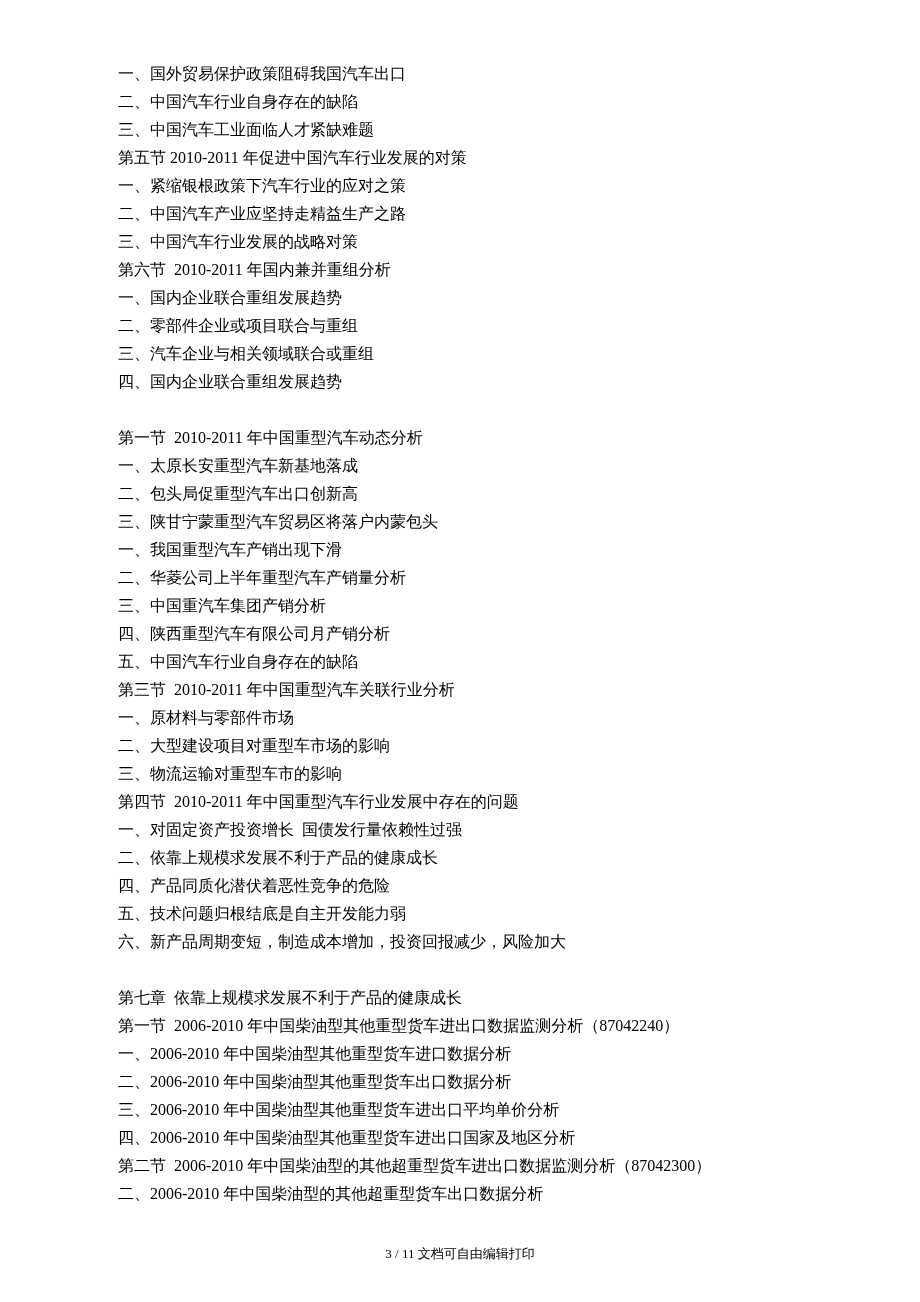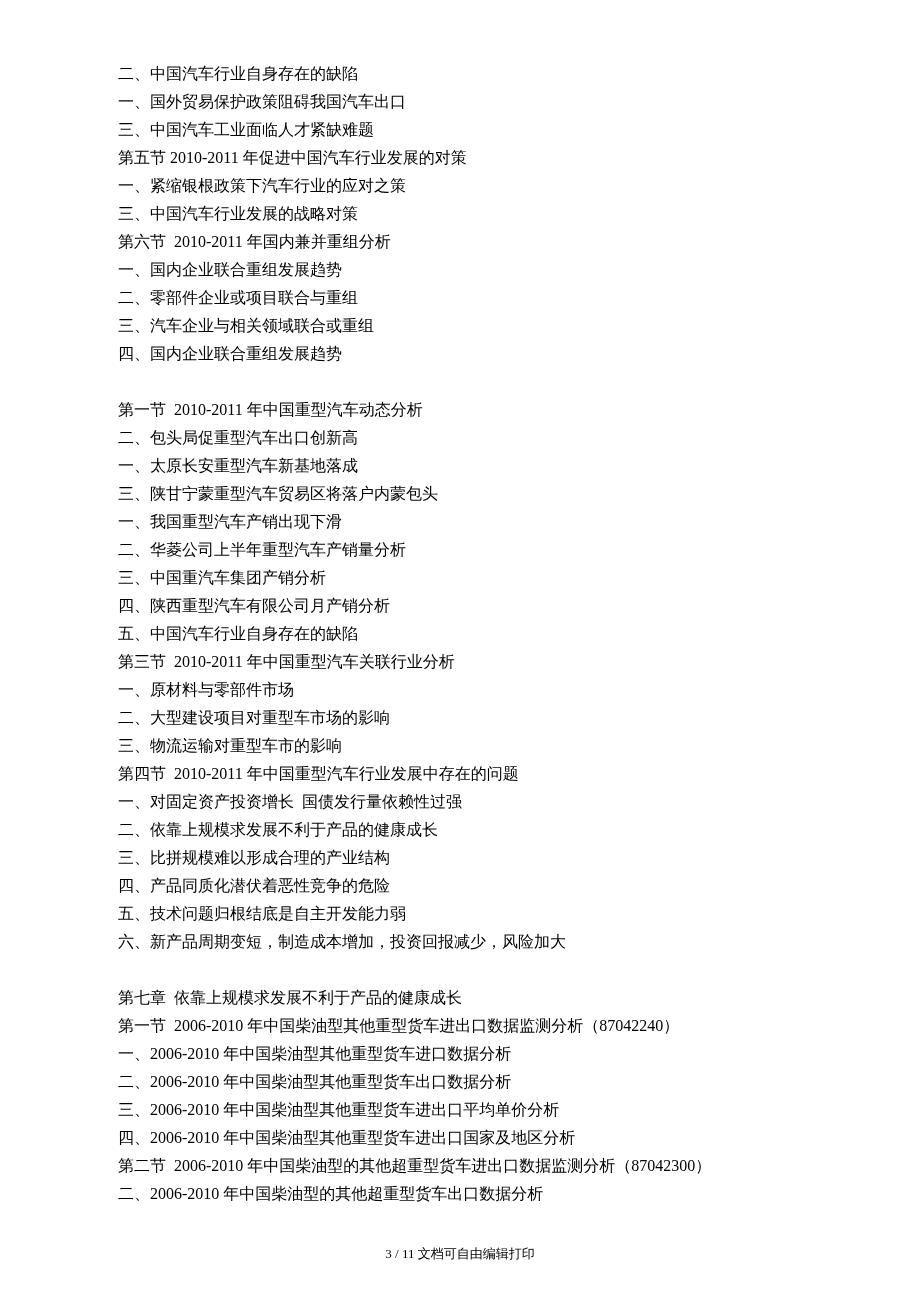--- a/index.html
+++ b/index.html
@@ -33,49 +33,49 @@
     text-align: center;
     font-size: 13px;
     color: #000;
   }
 </style>
 </head>
 <body>
 
 <div class="page">
   <div id="content">
+      <div class="line">一、国外贸易保护政策阻碍我国汽车出口</div>
       <div class="line">二、中国汽车行业自身存在的缺陷</div>
-      <div class="line">一、国外贸易保护政策阻碍我国汽车出口</div>
       <div class="line">三、中国汽车工业面临人才紧缺难题</div>
       <div class="line">第五节 2010-2011 年促进中国汽车行业发展的对策</div>
       <div class="line">一、紧缩银根政策下汽车行业的应对之策</div>
+      <div class="line">二、中国汽车产业应坚持走精益生产之路</div>
       <div class="line">三、中国汽车行业发展的战略对策</div>
       <div class="line">第六节  2010-2011 年国内兼并重组分析</div>
       <div class="line">一、国内企业联合重组发展趋势</div>
       <div class="line">二、零部件企业或项目联合与重组</div>
       <div class="line">三、汽车企业与相关领域联合或重组</div>
       <div class="line">四、国内企业联合重组发展趋势</div>
       <div class="blank"></div>
       <div class="line">第一节  2010-2011 年中国重型汽车动态分析</div>
+      <div class="line">一、太原长安重型汽车新基地落成</div>
       <div class="line">二、包头局促重型汽车出口创新高</div>
-      <div class="line">一、太原长安重型汽车新基地落成</div>
       <div class="line">三、陕甘宁蒙重型汽车贸易区将落户内蒙包头</div>
       <div class="line">一、我国重型汽车产销出现下滑</div>
       <div class="line">二、华菱公司上半年重型汽车产销量分析</div>
       <div class="line">三、中国重汽车集团产销分析</div>
       <div class="line">四、陕西重型汽车有限公司月产销分析</div>
       <div class="line">五、中国汽车行业自身存在的缺陷</div>
       <div class="line">第三节  2010-2011 年中国重型汽车关联行业分析</div>
       <div class="line">一、原材料与零部件市场</div>
       <div class="line">二、大型建设项目对重型车市场的影响</div>
       <div class="line">三、物流运输对重型车市的影响</div>
       <div class="line">第四节  2010-2011 年中国重型汽车行业发展中存在的问题</div>
       <div class="line">一、对固定资产投资增长  国债发行量依赖性过强</div>
       <div class="line">二、依靠上规模求发展不利于产品的健康成长</div>
-      <div class="line">三、比拼规模难以形成合理的产业结构</div>
       <div class="line">四、产品同质化潜伏着恶性竞争的危险</div>
       <div class="line">五、技术问题归根结底是自主开发能力弱</div>
       <div class="line">六、新产品周期变短，制造成本增加，投资回报减少，风险加大</div>
       <div class="blank"></div>
       <div class="line">第七章  依靠上规模求发展不利于产品的健康成长</div>
       <div class="line">第一节  2006-2010 年中国柴油型其他重型货车进出口数据监测分析（87042240）</div>
       <div class="line">一、2006-2010 年中国柴油型其他重型货车进口数据分析</div>
       <div class="line">二、2006-2010 年中国柴油型其他重型货车出口数据分析</div>
       <div class="line">三、2006-2010 年中国柴油型其他重型货车进出口平均单价分析</div>
       <div class="line">四、2006-2010 年中国柴油型其他重型货车进出口国家及地区分析</div>

